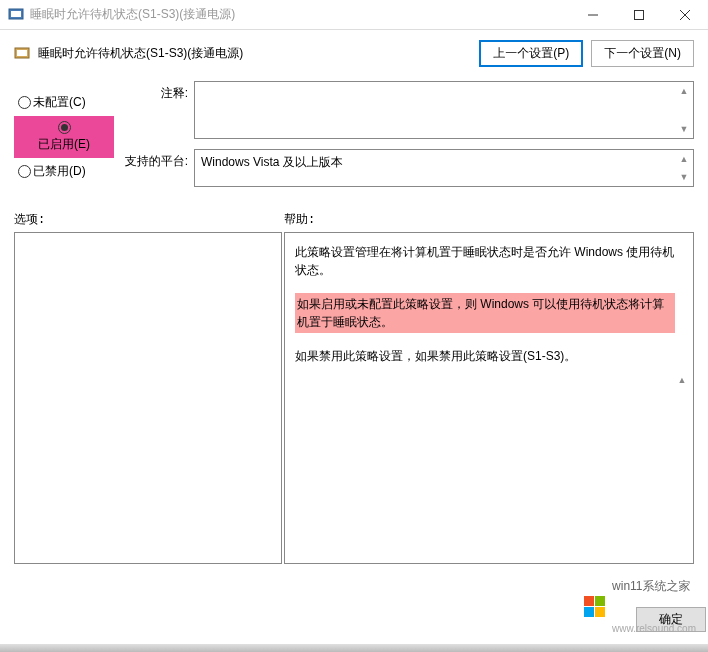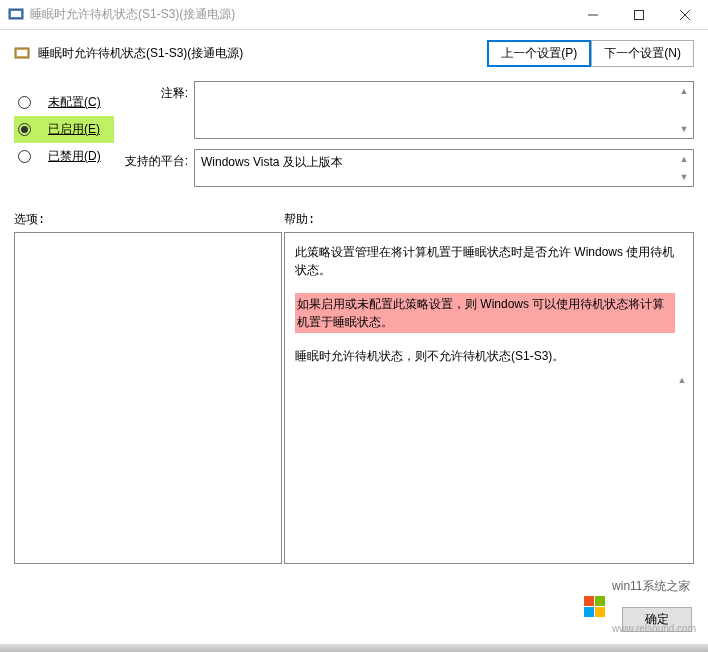--- a/index.html
+++ b/index.html
@@ -7,29 +7,29 @@
     
     .titlebar { height: 30px; background: #fff; border-bottom: 1px solid #ddd; display: flex; align-items: center; padding: 0 0 0 8px; }
     .titlebar-icon { width: 16px; height: 16px; margin-right: 6px; }
     .titlebar-text { flex: 1; color: #999; font-size: 12px; }
     .titlebar-controls { display: flex; }
     .titlebar-btn { width: 46px; height: 30px; display: flex; align-items: center; justify-content: center; color: #555; }
     
     .header-row { display: flex; align-items: center; padding: 10px 14px 6px 14px; gap: 8px; }
     .header-icon { width: 16px; height: 16px; }
     .header-title { flex: 1; font-size: 12px; color: #000; }
-    .nav-buttons { display: flex; }
+    .nav-buttons { display: flex; gap: 8px; }
     .nav-btn { border: 1px solid #0078d7; background: #fff; padding: 3px 12px; font-size: 12px; color: #000; cursor: pointer; }
     .nav-btn.prev { border: 2px solid #0078d7; }
     .nav-btn.next { border: 1px solid #adadad; }
     
     .config-area { display: flex; padding: 8px 14px 0 14px; gap: 10px; }
     .radio-col { width: 100px; padding-top: 8px; }
-    .radio-item { display: flex; align-items: center; padding: 5px 4px; gap: 17px; cursor: pointer; text-decoration: underline; }
-    .radio-item.highlighted { background: #bef264; }
+    .radio-item { display: flex; align-items: center; padding: 5px 4px; gap: 2px; cursor: pointer; }
+    .radio-item.highlighted { background: #ec4899; flex-direction: column; }
     .radio-circle { width: 13px; height: 13px; border: 1px solid #333; border-radius: 50%; display: inline-flex; align-items: center; justify-content: center; }
     .radio-circle.selected::after { content: ""; width: 7px; height: 7px; background: #333; border-radius: 50%; }
     
     .fields-col { flex: 1; }
     .field-row { display: flex; margin-bottom: 10px; }
     .field-label { width: 70px; text-align: right; padding-right: 6px; padding-top: 4px; color: #000; }
     .field-box { flex: 1; border: 1px solid #888; background: #fff; min-height: 58px; padding: 4px 6px; position: relative; }
     .field-box.platform { min-height: 38px; }
     .scroll-arrow { position: absolute; right: 2px; width: 14px; height: 14px; display: flex; align-items: center; justify-content: center; color: #888; font-size: 9px; }
     .scroll-arrow.up { top: 2px; }
@@ -39,21 +39,21 @@
     .options-label { width: 270px; }
     .help-label { flex: 1; }
     
     .panels { display: flex; padding: 0 14px; gap: 2px; height: 332px; }
     .options-panel { width: 268px; border: 1px solid #888; background: #fff; }
     .help-panel { flex: 1; border: 1px solid #888; background: #fff; position: relative; padding: 10px 18px 10px 10px; }
     .help-para { margin-bottom: 14px; line-height: 1.5; color: #000; }
     .help-para.highlighted { background: #fca5a5; padding: 2px 2px; }
     .help-scroll { position: absolute; right: 2px; width: 14px; }
     
-    .bottom-bar { position: absolute; bottom: 20px; right: 16px; display: flex; gap: 8px; }
+    .bottom-bar { position: absolute; bottom: 20px; right: 2px; display: flex; gap: 8px; }
     .action-btn { border: 1px solid #adadad; background: #e1e1e1; padding: 3px 22px; font-size: 12px; cursor: pointer; }
     
     .watermark { position: absolute; bottom: 18px; right: 12px; display: flex; align-items: center; gap: 7px; font-size: 12px; }
     .wm-logo { display: flex; }
     .wm-sq { width: 10px; height: 10px; }
     .wm-text { color: #666; }
     .wm-url { color: #aaa; font-size: 10px; margin-top: 28px; }
     .shadow { position: absolute; bottom: 0; left: 0; right: 0; height: 8px; background: linear-gradient(to bottom, #e0e0e0, #bbb); }
   </style>
 </head>
@@ -139,21 +139,21 @@
 <div class="lower-labels">
   <div class="options-label">选项:</div>
   <div class="help-label">帮助:</div>
 </div>
 
 <div class="panels">
   <div class="options-panel"></div>
   <div class="help-panel">
     <div class="help-para">此策略设置管理在将计算机置于睡眠状态时是否允许 Windows 使用待机状态。</div>
     <div class="help-para highlighted">如果启用或未配置此策略设置，则 Windows 可以使用待机状态将计算机置于睡眠状态。</div>
-    <div class="help-para">睡眠时允许待机状态，则不允许待机状态(S1-S3)。</div>
+    <div class="help-para">如果禁用此策略设置，如果禁用此策略设置(S1-S3)。</div>
     <div class="help-scroll">
       <span class="scroll-arrow up" style="top:-6px">▲</span>
     </div>
   </div>
 </div>
 
 <div class="bottom-bar">
   <button class="action-btn">确定</button>
 </div>
 

